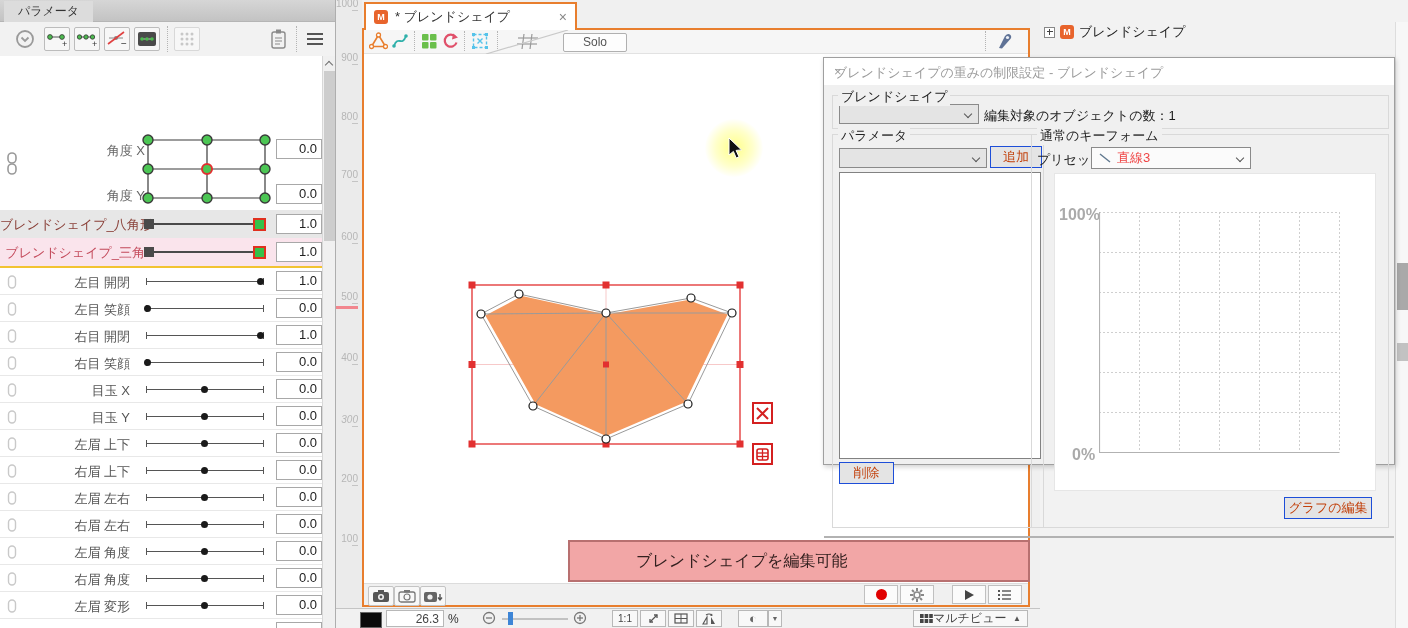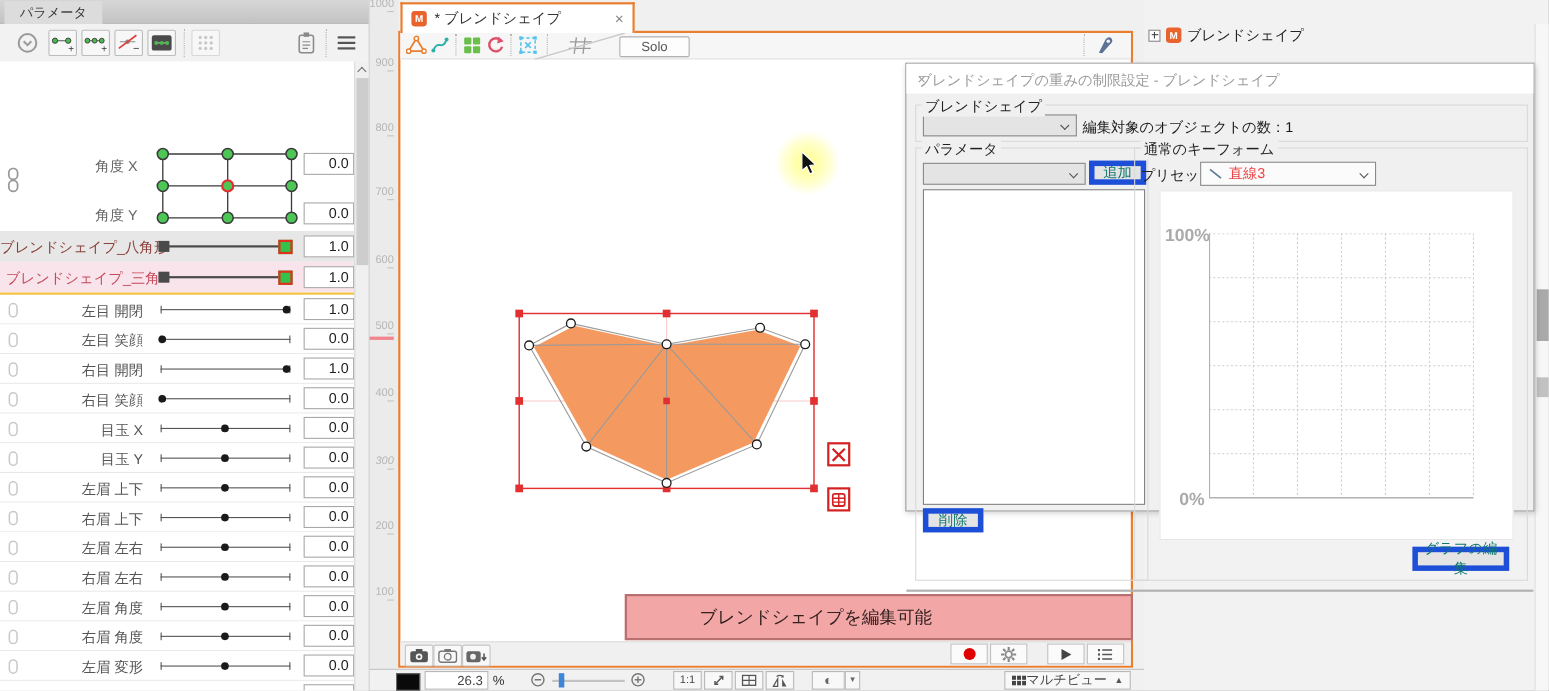--- a/index.html
+++ b/index.html
@@ -13,21 +13,21 @@
   .lp-tab{position:absolute;left:4px;top:1px;height:21px;padding:0 14px;background:#dcdcdc;line-height:21px;font-size:12px;color:#333;}
   .lp-toolbar{position:absolute;left:0;top:22px;width:335px;height:34px;background:#f2f2f2;}
   .tbtn{position:absolute;top:5px;width:26px;height:24px;background:#f7f7f7;border:1px solid #bcbcbc;border-radius:2px;box-sizing:border-box;display:flex;align-items:center;justify-content:center;}
   .tbtn.flat{border-color:transparent;background:transparent;}
   .vsep{position:absolute;top:4px;width:0;height:26px;border-left:1px dotted #b4b4b4;}
   .lp-body{position:absolute;left:0;top:56px;width:322px;height:572px;background:#fff;overflow:hidden;}
   .hdr{position:absolute;left:0;width:322px;box-sizing:border-box;display:flex;align-items:center;gap:10px;padding-left:12px;}
   .hdr-yellow{top:2px;height:32px;background:#fcf4d1;border-top:2px solid #f2c332;border-bottom:2px solid #f2c332;color:#5a4a28;}
   .hdr-pink{top:124px;height:30px;background:#f3b6c5;border-top:2px solid #ec84a0;border-bottom:2px solid #ec84a0;color:#512b35;}
   .xy-section{position:absolute;left:0;top:34px;width:322px;height:90px;background:#fff;}
-  .xy-label{position:absolute;left:0;width:125px;text-align:right;color:#666;}
+  .xy-label{position:absolute;left:0;width:125px;text-align:right;color:#666;padding-left:20px;}
   .valbox{position:absolute;left:276px;width:40px;height:18px;border:1px solid #a8a8a8;background:#fff;text-align:right;padding-right:4px;line-height:18px;font-size:13px;color:#222;}
   .yellow-divider{position:absolute;left:0;top:210px;width:322px;height:2px;background:#f2c332;}
   .blend-row{position:absolute;left:0;width:322px;height:28px;}
   .blend-row .blabel{position:absolute;left:0;top:6px;width:145px;text-align:right;font-size:13px;white-space:nowrap;}
   .blend-row .bhandle{position:absolute;left:144px;top:9px;width:10px;height:10px;background:#4a4a4a;}
   .blend-row .btrack{position:absolute;left:152px;top:13px;width:108px;height:2px;background:#4a4a4a;}
   .blend-row .bkey{position:absolute;left:253px;top:8px;width:9px;height:9px;background:#35c14a;border:2px solid #e0301e;}
   .blend-row .valbox{top:4px;}
   #param-rows{position:absolute;left:0;top:212px;width:322px;}
   .param-row{position:relative;width:322px;height:27px;background:#fff;border-bottom:1px solid #e8e8e8;box-sizing:border-box;}
@@ -81,21 +81,21 @@
 
   
   .dialog{position:absolute;left:823px;top:57px;width:572px;height:408px;background:#f0f0f0;border:1px solid #9f9f9f;box-sizing:border-box;z-index:10;box-shadow:1px 2px 5px rgba(0,0,0,.18);}
   .dlg-title{position:absolute;left:0;top:0;width:100%;height:27px;background:#fff;}
   .dlg-title span{position:absolute;left:10px;top:6px;font-size:13px;color:#9b9b9b;white-space:nowrap;}
   .dlg-close{position:absolute;right:8px;top:4px;font-size:16px;color:#555;}
   .group{position:absolute;border:1px solid #d9d9d9;box-sizing:border-box;}
   .group-label{position:absolute;background:#f0f0f0;padding:0 3px;font-size:13px;color:#222;white-space:nowrap;z-index:1;}
   .combo{position:absolute;border:1px solid #8a8a8a;box-sizing:border-box;display:flex;align-items:center;}
   .combo .chev{position:absolute;right:7px;top:6px;border-color:#555;}
-  .dbtn{position:absolute;background:#e4e4e4;border:5px solid #1d4ed8;box-sizing:border-box;text-align:center;font-size:13px;color:#0f766e;display:flex;align-items:center;justify-content:center;}
+  .dbtn{position:absolute;background:#e4e4e4;border:1px solid #1d4ed8;box-sizing:border-box;text-align:center;font-size:13px;color:#c2410c;display:flex;align-items:center;justify-content:center;}
   .listbox{position:absolute;background:#fff;border:1px solid #828282;box-sizing:border-box;}
   .graph-panel{position:absolute;left:230px;top:115px;width:322px;height:318px;background:#fff;border:1px solid #e6e6e6;box-sizing:border-box;}
   .gylabel{position:absolute;font-size:16px;color:#aaa;font-weight:bold;}
   .footer-line{position:absolute;left:0;top:478px;width:570px;height:2px;background:#b2b2b2;}
 
   .cursor-glow{position:absolute;left:705px;top:119px;width:58px;height:58px;border-radius:50%;z-index:20;
     background:radial-gradient(circle,rgba(255,255,130,.95) 0%,rgba(255,255,160,.55) 45%,rgba(255,255,160,0) 72%);}
   .cursor-arrow{position:absolute;left:727px;top:137px;z-index:21;}
 </style>
 </head>

